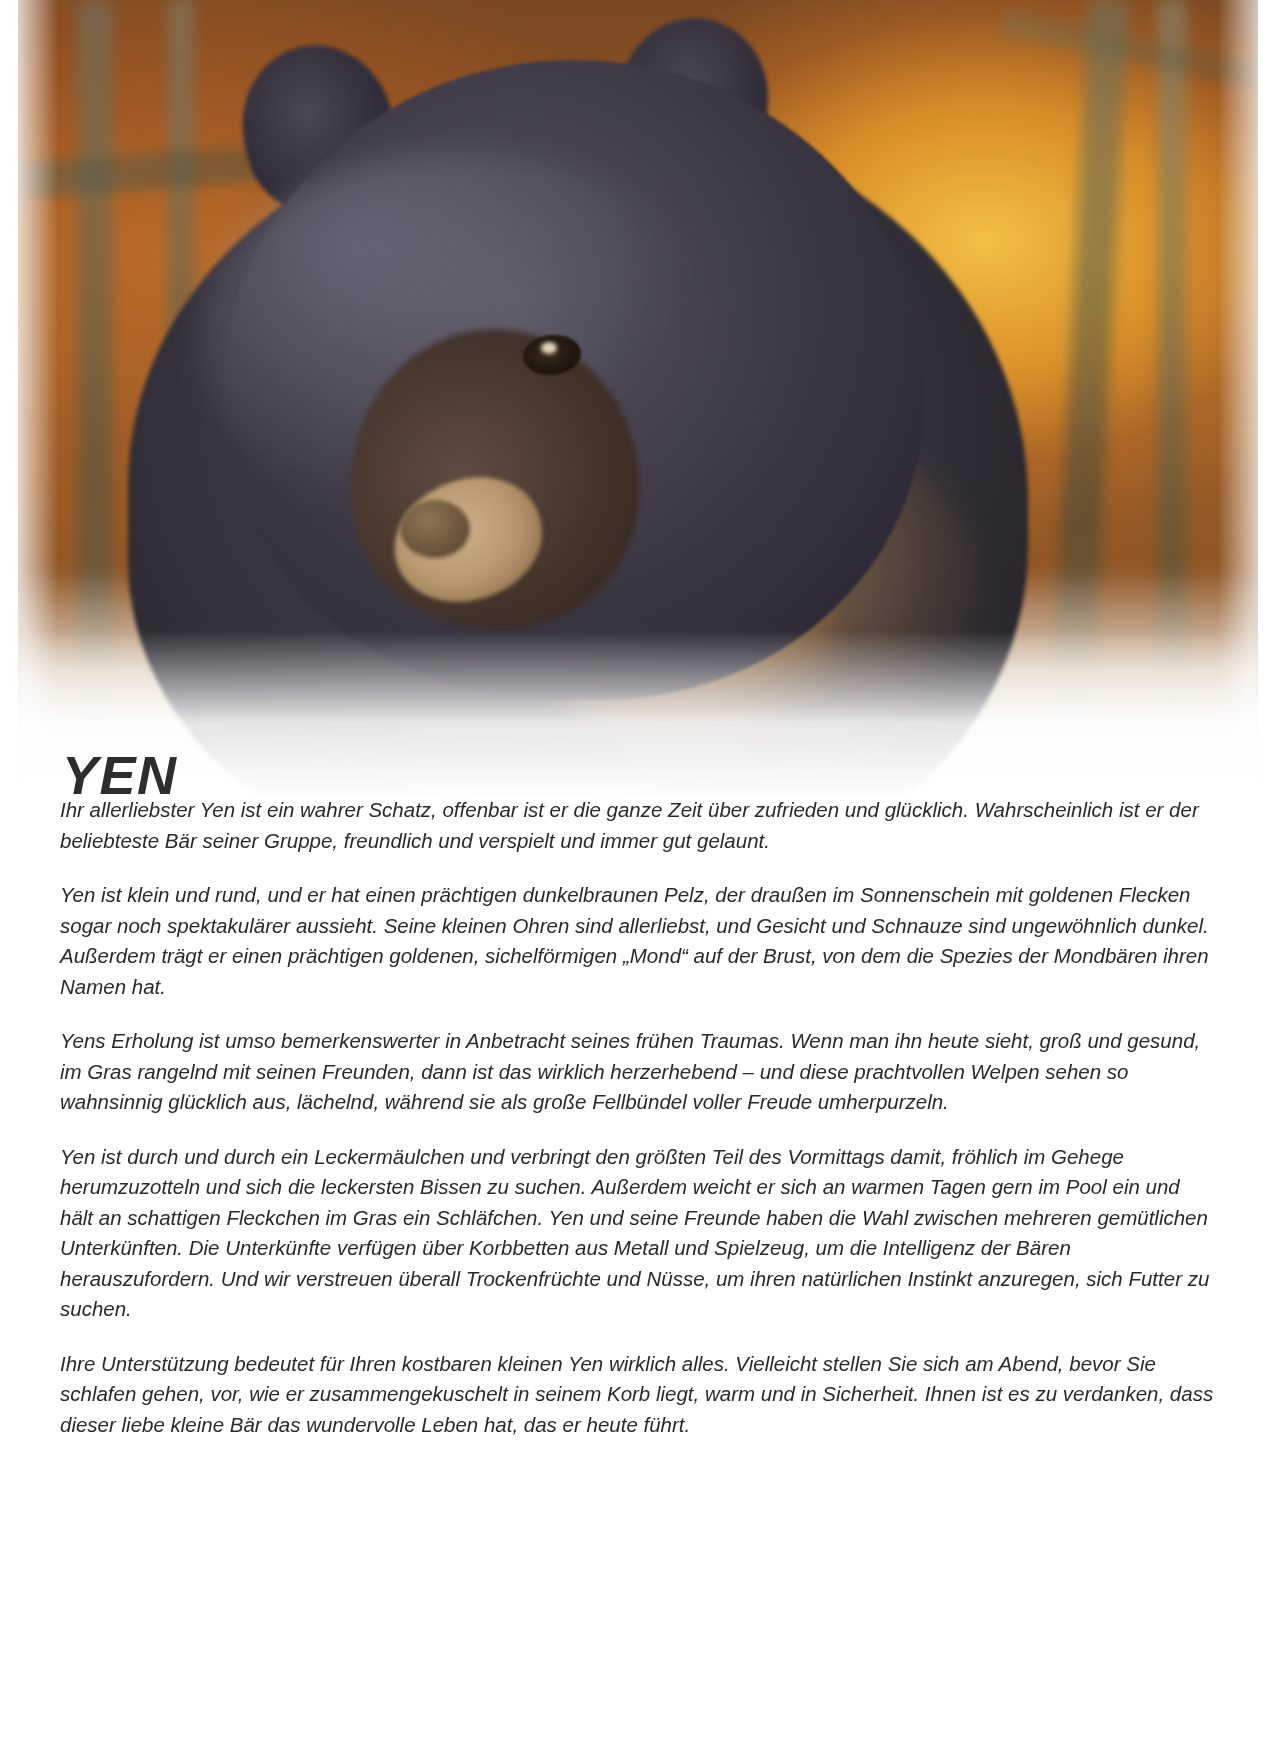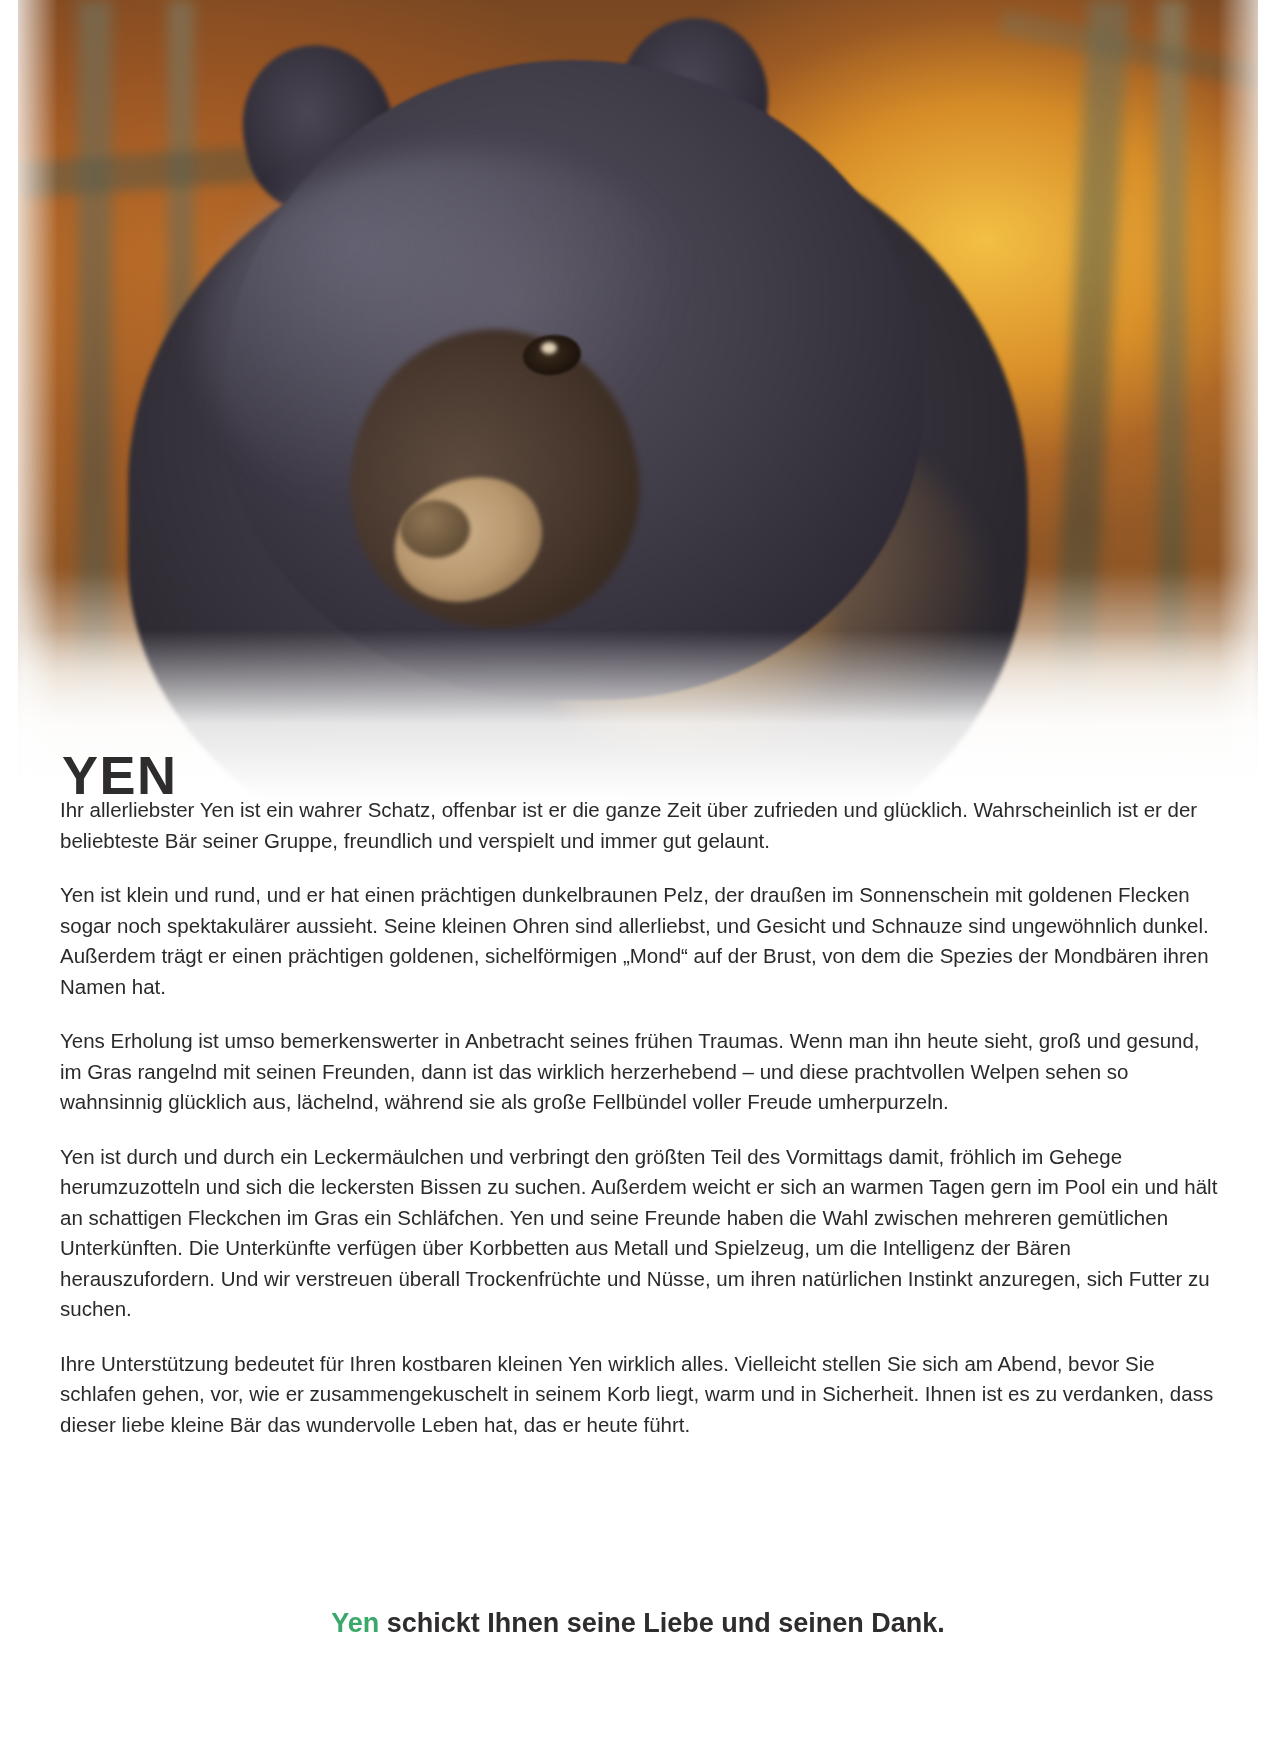--- a/index.html
+++ b/index.html
@@ -15,20 +15,21 @@
     font-family: "Liberation Sans", sans-serif;
     color: #231f20;
     overflow: hidden;
   }
 
   .page {
     position: relative;
     width: 1276px;
     height: 1479px;
     background: #ffffff;
+    font-style: italic;
   }
 
   
   .photo-wrap {
     position: absolute;
     left: 18px;
     top: 0px;
     width: 1240px;
     height: 800px;
     overflow: hidden;
@@ -264,17 +265,14 @@
   <h1 class="title">YEN</h1>
 
   <div class="body-copy">
     <p>Ihr allerliebster Yen ist ein wahrer Schatz, offenbar ist er die ganze Zeit über zufrieden und glücklich. Wahrscheinlich ist er der beliebteste Bär seiner Gruppe, freundlich und verspielt und immer gut gelaunt.</p>
     <p>Yen ist klein und rund, und er hat einen prächtigen dunkelbraunen Pelz, der draußen im Sonnenschein mit goldenen Flecken sogar noch spektakulärer aussieht. Seine kleinen Ohren sind allerliebst, und Gesicht und Schnauze sind ungewöhnlich dunkel. Außerdem trägt er einen prächtigen goldenen, sichelförmigen „Mond“ auf der Brust, von dem die Spezies der Mondbären ihren Namen hat.</p>
     <p>Yens Erholung ist umso bemerkenswerter in Anbetracht seines frühen Traumas. Wenn man ihn heute sieht, groß und gesund, im Gras rangelnd mit seinen Freunden, dann ist das wirklich herzerhebend – und diese prachtvollen Welpen sehen so wahnsinnig glücklich aus, lächelnd, während sie als große Fellbündel voller Freude umherpurzeln.</p>
     <p>Yen ist durch und durch ein Leckermäulchen und verbringt den größten Teil des Vormittags damit, fröhlich im Gehege herumzuzotteln und sich die leckersten Bissen zu suchen. Außerdem weicht er sich an warmen Tagen gern im Pool ein und hält an schattigen Fleckchen im Gras ein Schläfchen. Yen und seine Freunde haben die Wahl zwischen mehreren gemütlichen Unterkünften. Die Unterkünfte verfügen über Korbbetten aus Metall und Spielzeug, um die Intelligenz der Bären herauszufordern. Und wir verstreuen überall Trockenfrüchte und Nüsse, um ihren natürlichen Instinkt anzuregen, sich Futter zu suchen.</p>
     <p>Ihre Unterstützung bedeutet für Ihren kostbaren kleinen Yen wirklich alles. Vielleicht stellen Sie sich am Abend, bevor Sie schlafen gehen, vor, wie er zusammengekuschelt in seinem Korb liegt, warm und in Sicherheit. Ihnen ist es zu verdanken, dass dieser liebe kleine Bär das wundervolle Leben hat, das er heute führt.</p>
   </div>
 
-  <div class="closing">
-    <span class="name">Yen</span><span> schickt Ihnen seine Liebe und seinen Dank.</span>
-  </div>
 
 </div>
 
 </body></html>

